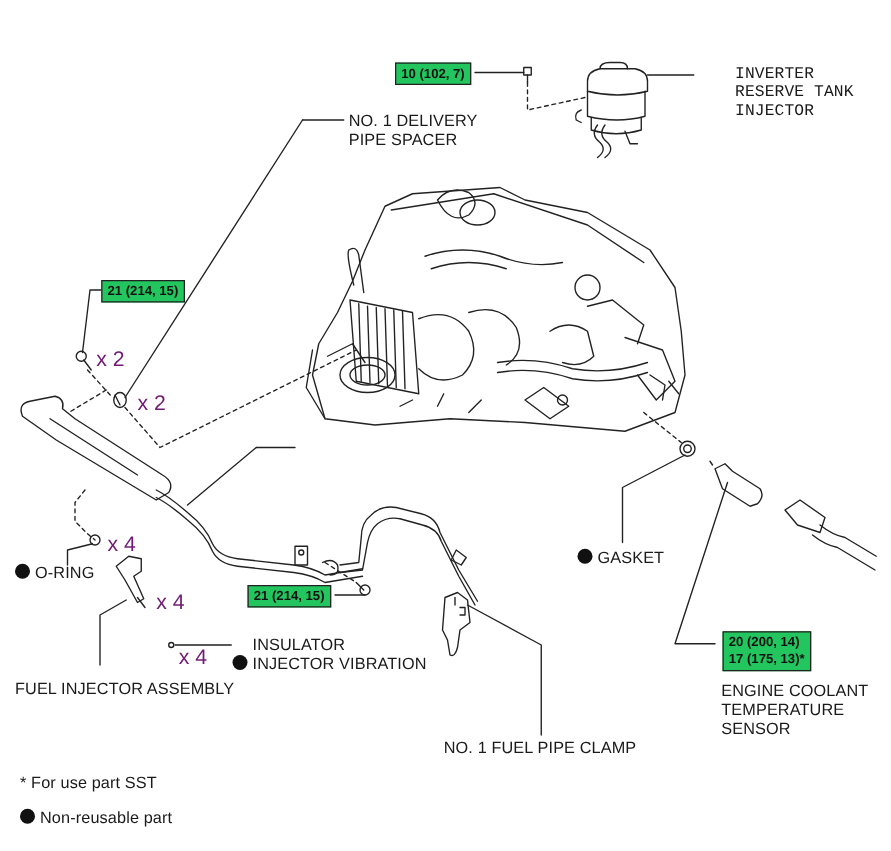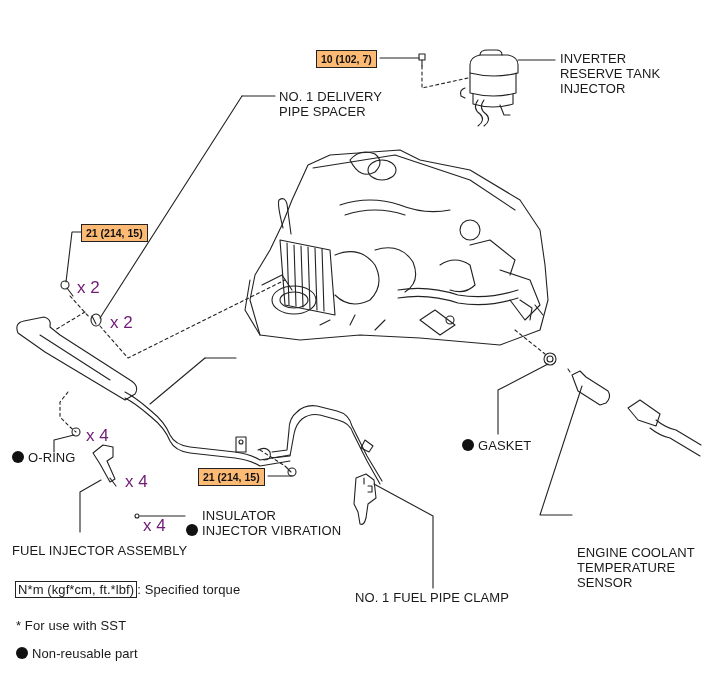--- a/index.html
+++ b/index.html
@@ -2,21 +2,21 @@
 <html><head>
 <meta charset="utf-8">
 <style>
   html, body { margin:0; padding:0; background:#ffffff; }
   body { width:713px; height:681px; position:relative; overflow:hidden;
          font-family:"Liberation Sans", sans-serif; color:#111; }
   #stage { position:absolute; left:0; top:0; width:713px; height:681px; }
   .lbl { position:absolute; font-size:13px; line-height:15px; color:#1a1a1a;
          white-space:nowrap; letter-spacing:0.1px; }
   .torque { position:absolute; font-size:10.5px; font-weight:bold; line-height:12px;
-            border:1.5px solid #222; padding:2px 4px; background:#fdba74; white-space:nowrap; }
+            border:1.5px solid #222; padding:2px 4px; background:#22c55e; white-space:nowrap; }
   .dot { display:inline-block; width:12px; height:12px; border-radius:50%; background:#111;
          vertical-align:-1px; margin-right:4px; }
   .qty { position:absolute; font-size:17px; color:#701a75; }
   .legend-box { border:1px solid #222; padding:0 2px; }
   svg { position:absolute; left:0; top:0; }
 </style>
 </head>
 <body>
 
 <div id="stage">
@@ -144,21 +144,21 @@
       <path d="M101,480 L80,492 L80,532"></path>
       <path d="M140,516 L185,516"></path>
       <path d="M268,476 L292,476"></path>
       <path d="M374,484 L433,516 L433,588"></path>
       <path d="M548,364 L498,390 L498,434"></path>
       <path d="M582,386 L540,515 L572,515"></path>
     </g>
   </g>
 </svg>
 
-<div class="lbl" style="left:560px;top:51px;">
+<div class="lbl" style="left:588px;top:51px;font-family:Liberation Mono, monospace;">
   <div>INVERTER</div>
   <div>RESERVE TANK</div>
   <div>INJECTOR</div>
 </div>
 
 <div class="torque" style="left:316px;top:50px;">10 (102, 7)</div>
 
 <div class="lbl" style="left:279px;top:89px;">
   <div>NO. 1 DELIVERY</div>
   <div>PIPE SPACER</div>
@@ -177,28 +177,31 @@
 <div class="qty" style="left:125px;top:472px;">x 4</div>
 
 <div class="torque" style="left:198px;top:468px;">21 (214, 15)</div>
 
 <div class="qty" style="left:143px;top:516px;">x 4</div>
 <div class="lbl" style="left:186px;top:508px;">
   <div style="padding-left:16px;">INSULATOR</div>
   <div><span class="dot"></span><span>INJECTOR VIBRATION</span></div>
 </div>
 
+<div class="torque" style="left:578px;top:505px;line-height:13px;">
+  <div>20 (200, 14)</div>
+  <div>17 (175, 13)*</div>
+</div>
 
 <div class="lbl" style="left:577px;top:545px;">
   <div>ENGINE COOLANT</div>
   <div>TEMPERATURE</div>
   <div>SENSOR</div>
 </div>
 
 <div class="lbl" style="left:12px;top:543px;">FUEL INJECTOR ASSEMBLY</div>
 
 <div class="lbl" style="left:355px;top:590px;">NO. 1 FUEL PIPE CLAMP</div>
 
-<div class="lbl" style="left:15px;top:582px;"><span class="legend-box">N*m (kgf*cm, ft.*lbf)</span><span>: Specified torque</span></div>
-<div class="lbl" style="left:16px;top:618px;">* For use with SST</div>
+<div class="lbl" style="left:16px;top:618px;">* For use part SST</div>
 <div class="lbl" style="left:16px;top:646px;"><span class="dot"></span><span>Non-reusable part</span></div>
 
 </div>
 
 </body></html>

